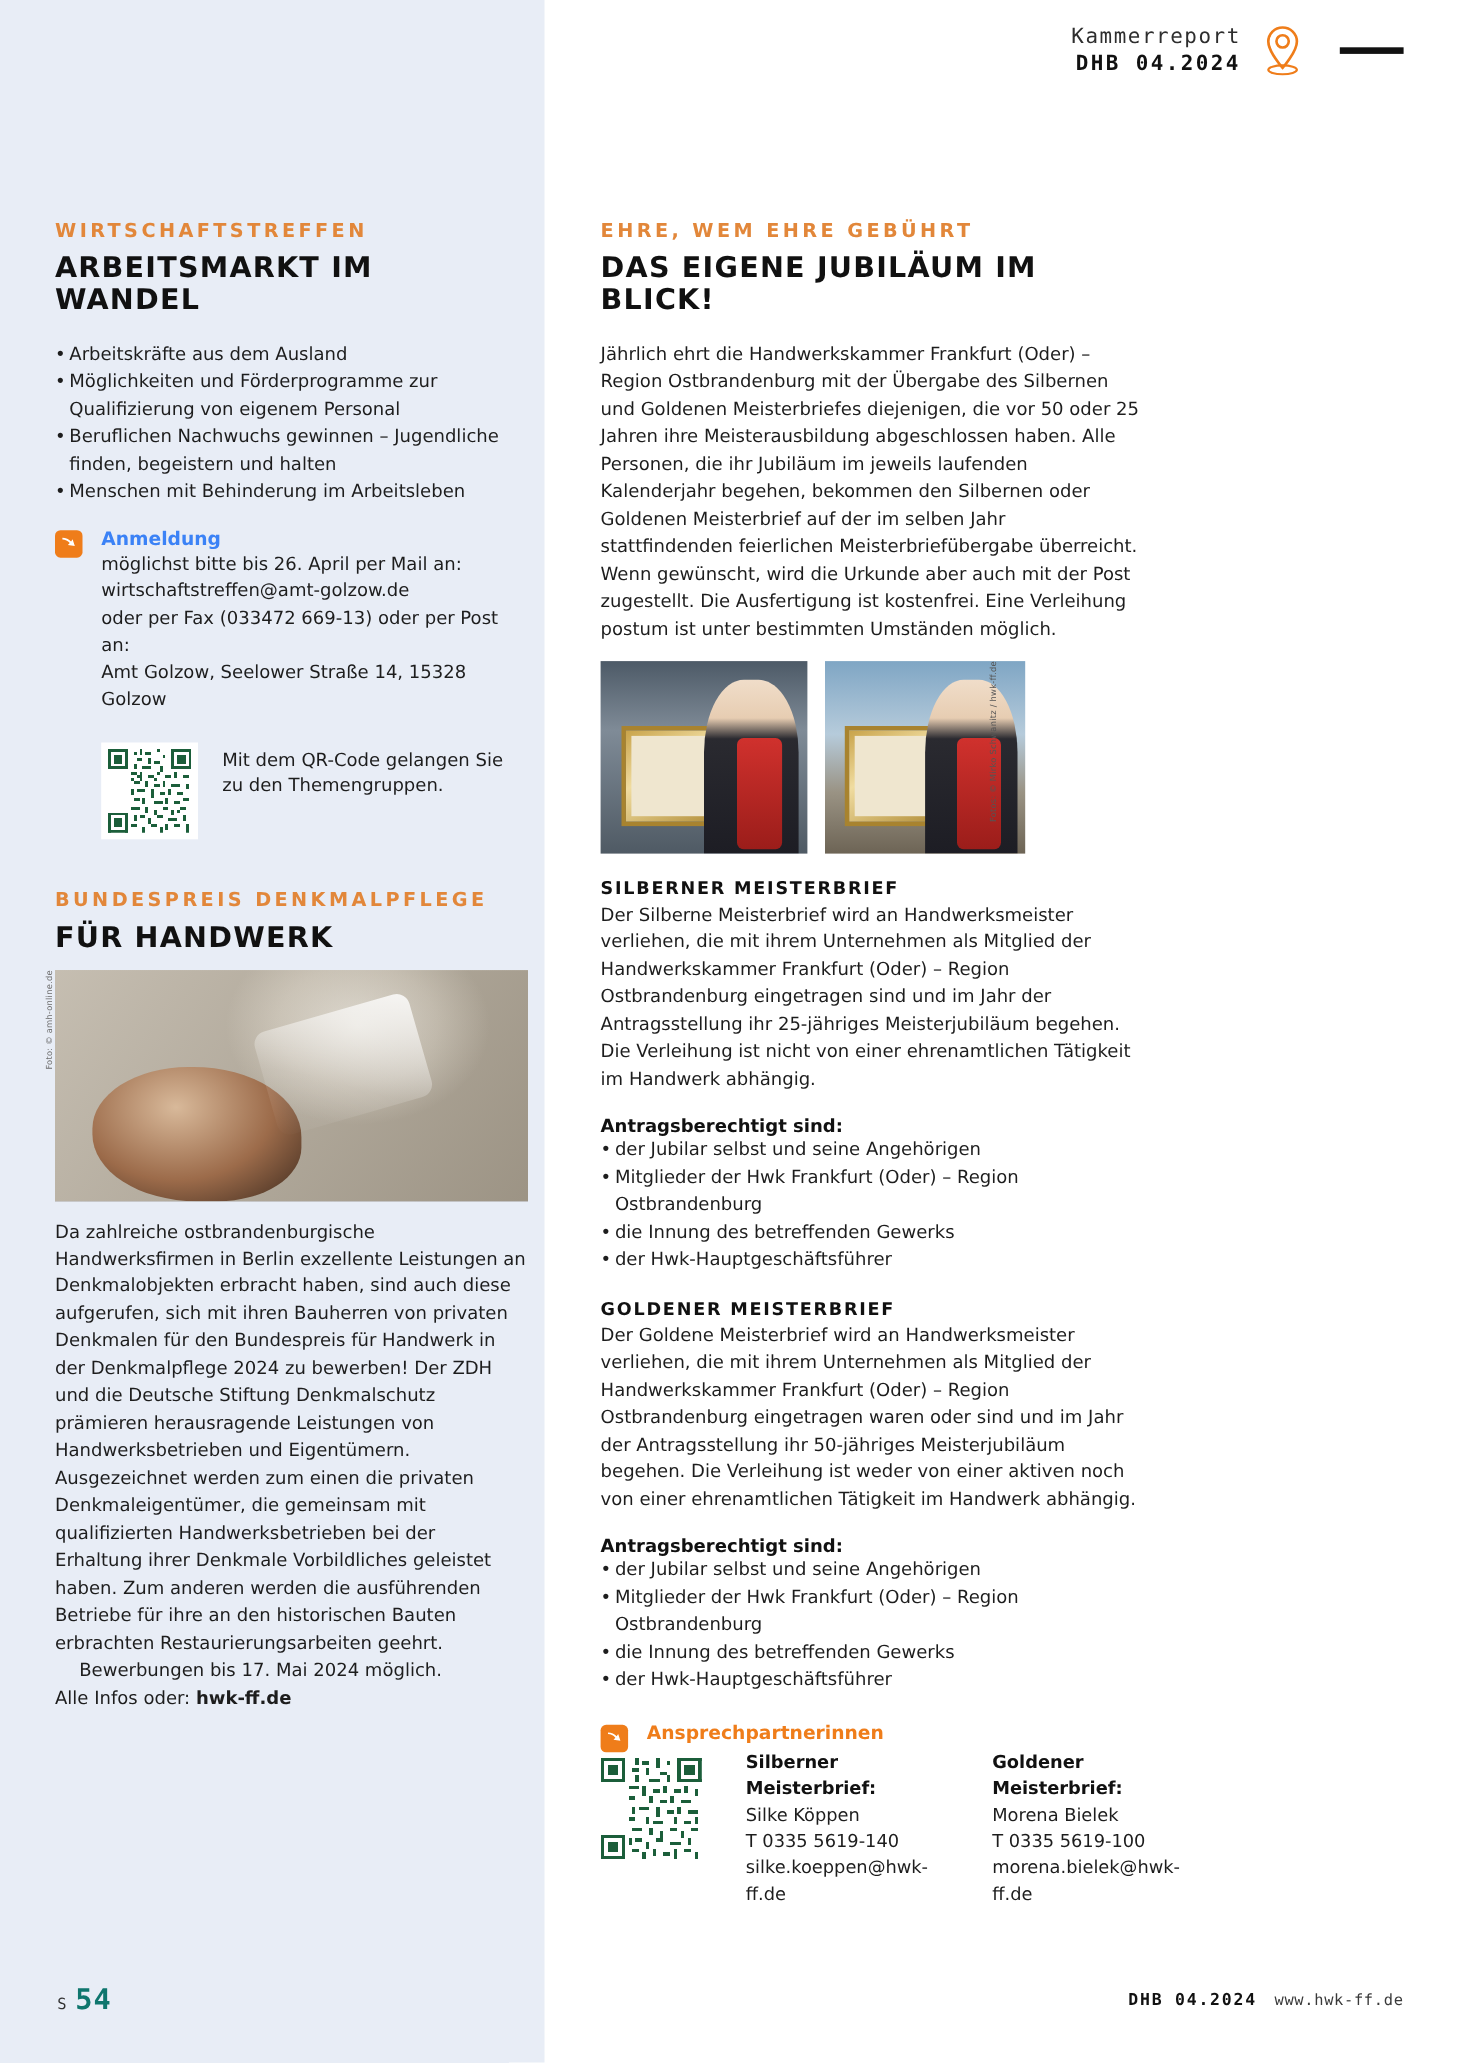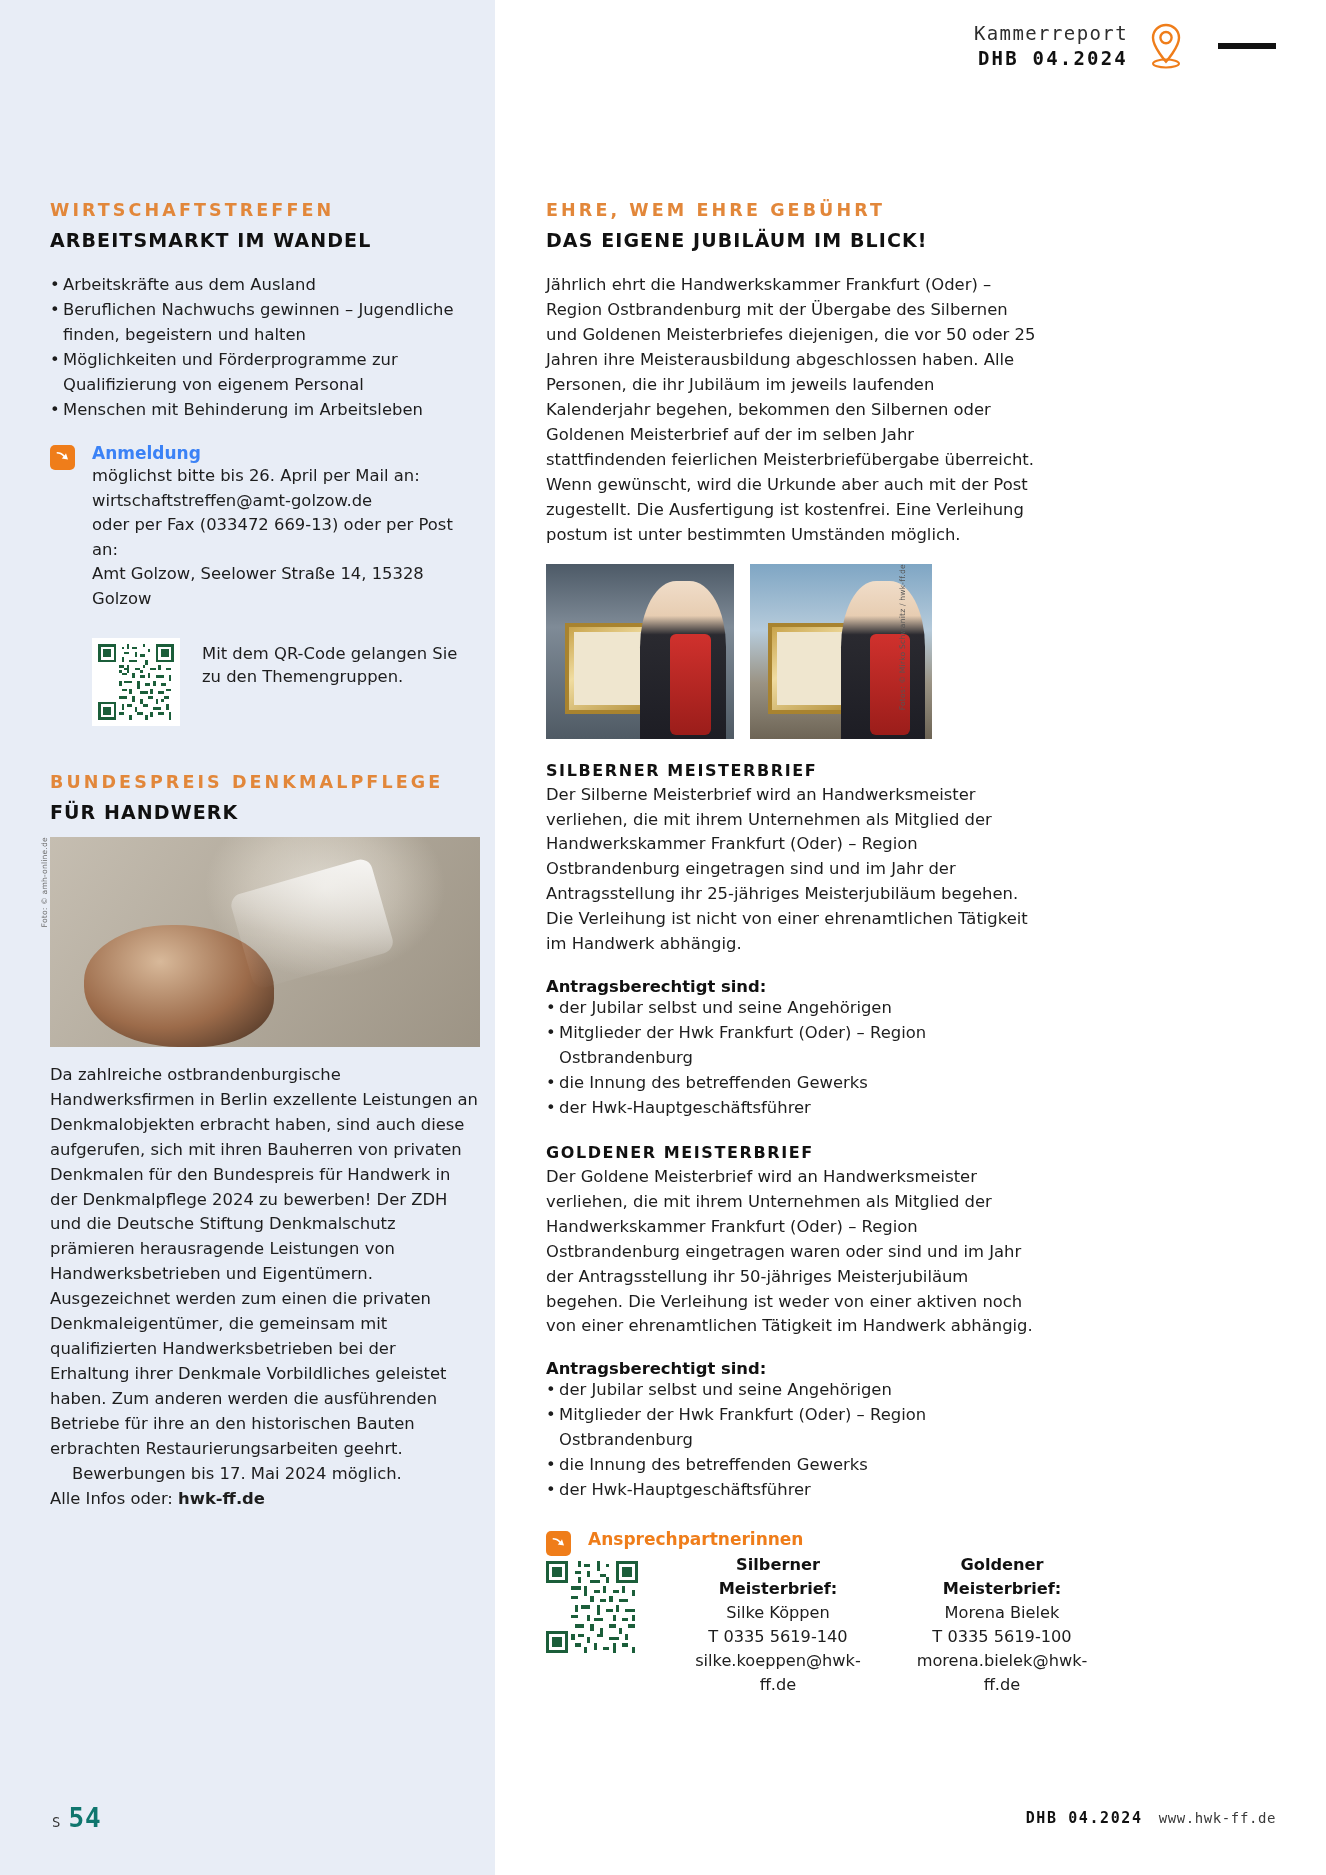--- a/index.html
+++ b/index.html
@@ -68,21 +68,21 @@
 
   .kicker {
     font-size: 17.5px;
     letter-spacing: 3.1px;
     color: #e2873a;
     font-weight: 700;
     margin: 0 0 10px 0;
     font-family: "DejaVu Sans", "Liberation Sans", sans-serif;
   }
   .headline {
-    font-size: 19px;
+    font-size: 26px;
     letter-spacing: 1.1px;
     color: #111;
     font-weight: 700;
     margin: 0 0 22px 0;
     line-height: 1.12;
   }
   .body-text {
     font-size: 16.4px;
     line-height: 1.52;
     color: #1d1d1d;
@@ -154,21 +154,21 @@
     letter-spacing: 1.6px;
     color: #111;
     margin: 22px 0 3px 0;
   }
   .bold-lead {
     font-size: 16.4px; font-weight: 700; color: #111; margin: 20px 0 0 0;
   }
 
   
   .contacts { display: flex; gap: 24px; margin-top: 10px; padding-left: 42px; }
-  .contact-col { font-size: 16.2px; line-height: 1.48; color: #1d1d1d; min-width: 200px; text-align: center; }
+  .contact-col { font-size: 16.2px; line-height: 1.48; color: #1d1d1d; min-width: 200px; }
   .contact-col .ct-title { font-weight: 700; color: #111; }
 
   .contact-block { position: relative; margin-top: 26px; }
   .contact-qr {
     position: absolute; left: 0; top: 32px;
     width: 92px; height: 92px; background: #fff;
   }
 
   
   .footer-left {
@@ -262,22 +262,22 @@
 </div>
 
 <div class="col col-left">
 
   <div>
     <div class="kicker">WIRTSCHAFTSTREFFEN</div>
     <h1 class="headline">ARBEITSMARKT IM WANDEL</h1>
 
     <ul class="bullets">
       <li>Arbeitskräfte aus dem Ausland</li>
+      <li>Möglichkeiten und Förderprogramme zur Qualifizierung von eigenem Personal</li>
       <li>Beruflichen Nachwuchs gewinnen – Jugendliche finden, begeistern und halten</li>
-      <li>Möglichkeiten und Förderprogramme zur Qualifizierung von eigenem Personal</li>
       <li>Menschen mit Behinderung im Arbeitsleben</li>
     </ul>
 
     <div class="callout">
       <span class="callout-icon">
         <svg viewBox="0 0 20 20" xmlns="http://www.w3.org/2000/svg">
           <path d="M3.2 3.4c3.6 0 7.1 1.3 9.3 4.1l1.6-2.4 2.4 7.2-7.4-1.1 2-2.1C8.9 6.4 6.2 5.4 3.2 5.2z" fill="#ffffff"></path>
         </svg>
       </span>
       <div class="callout-title">Anmeldung</div>

